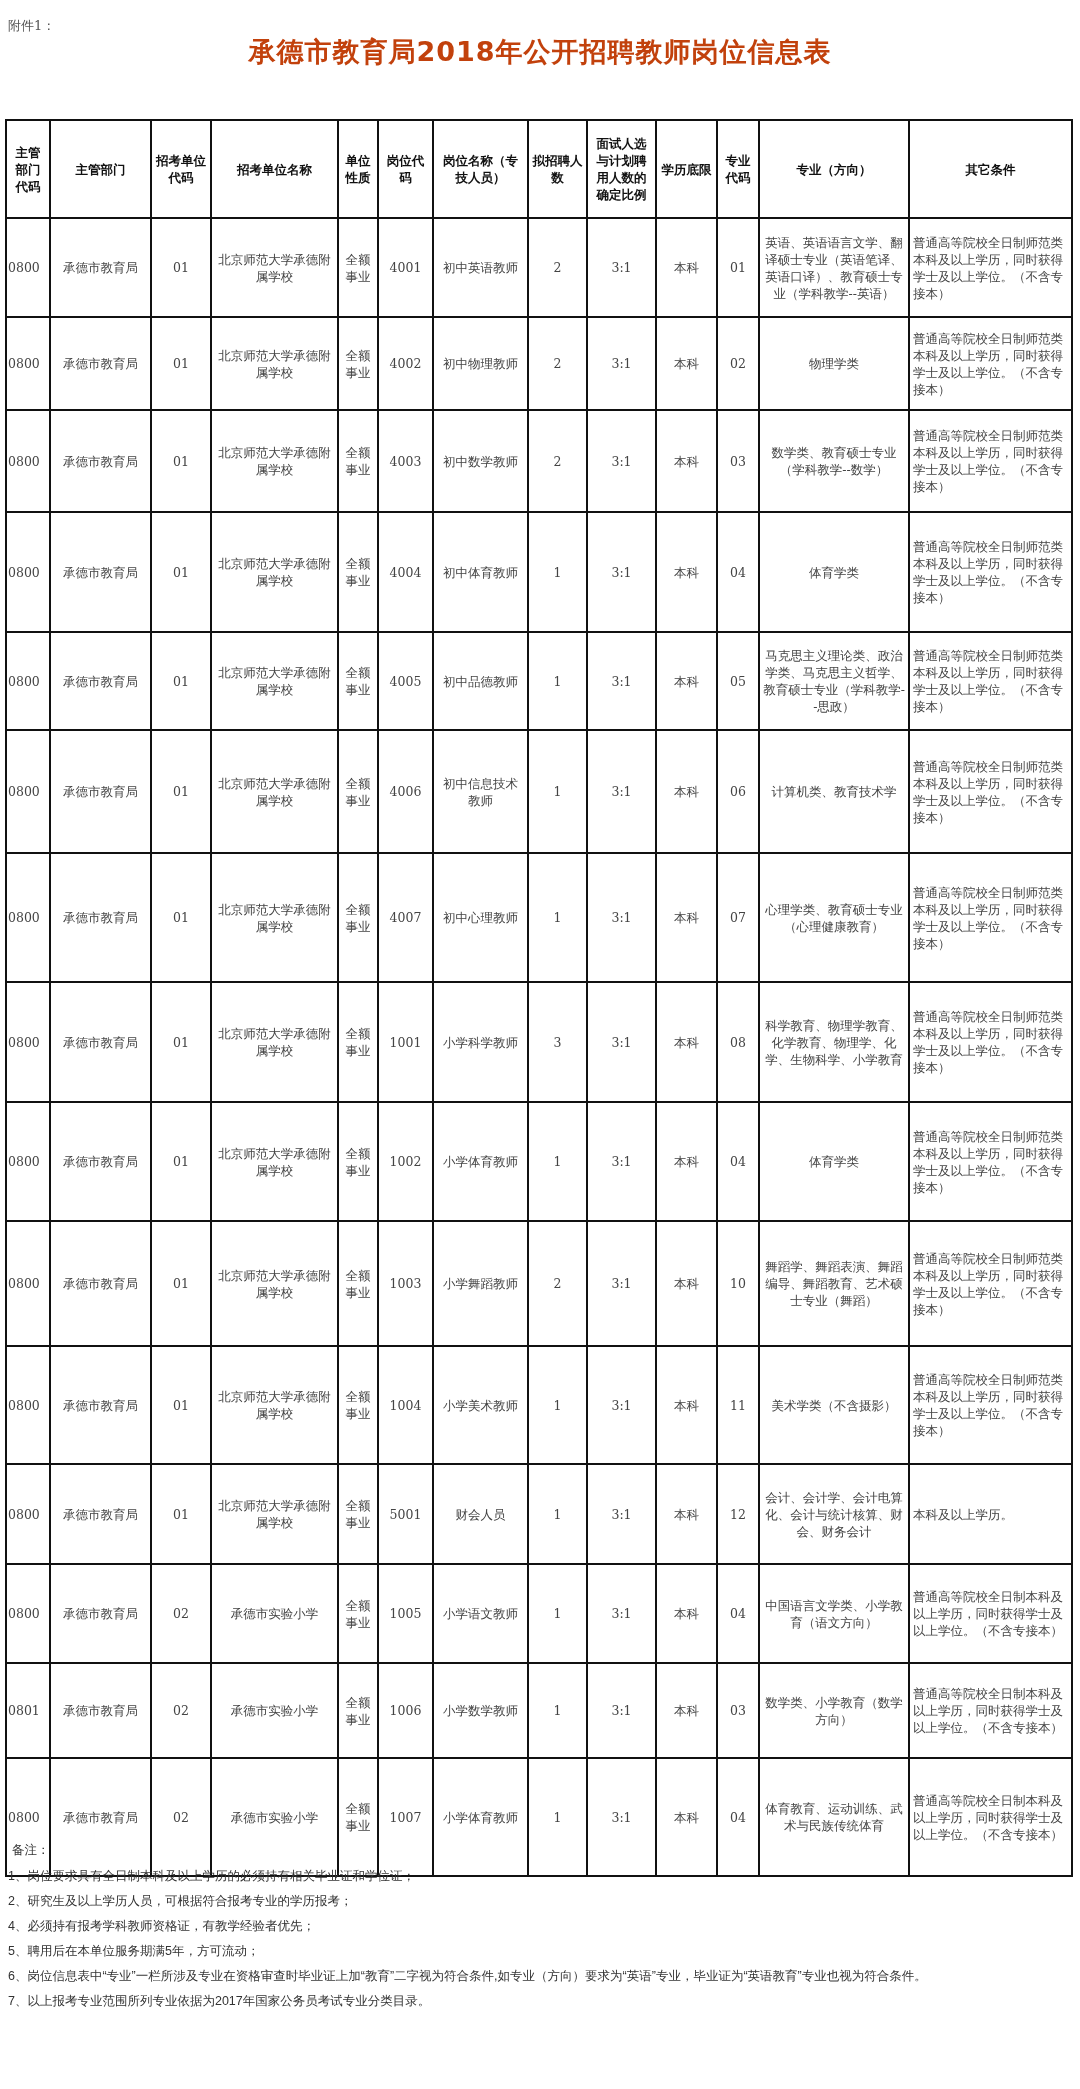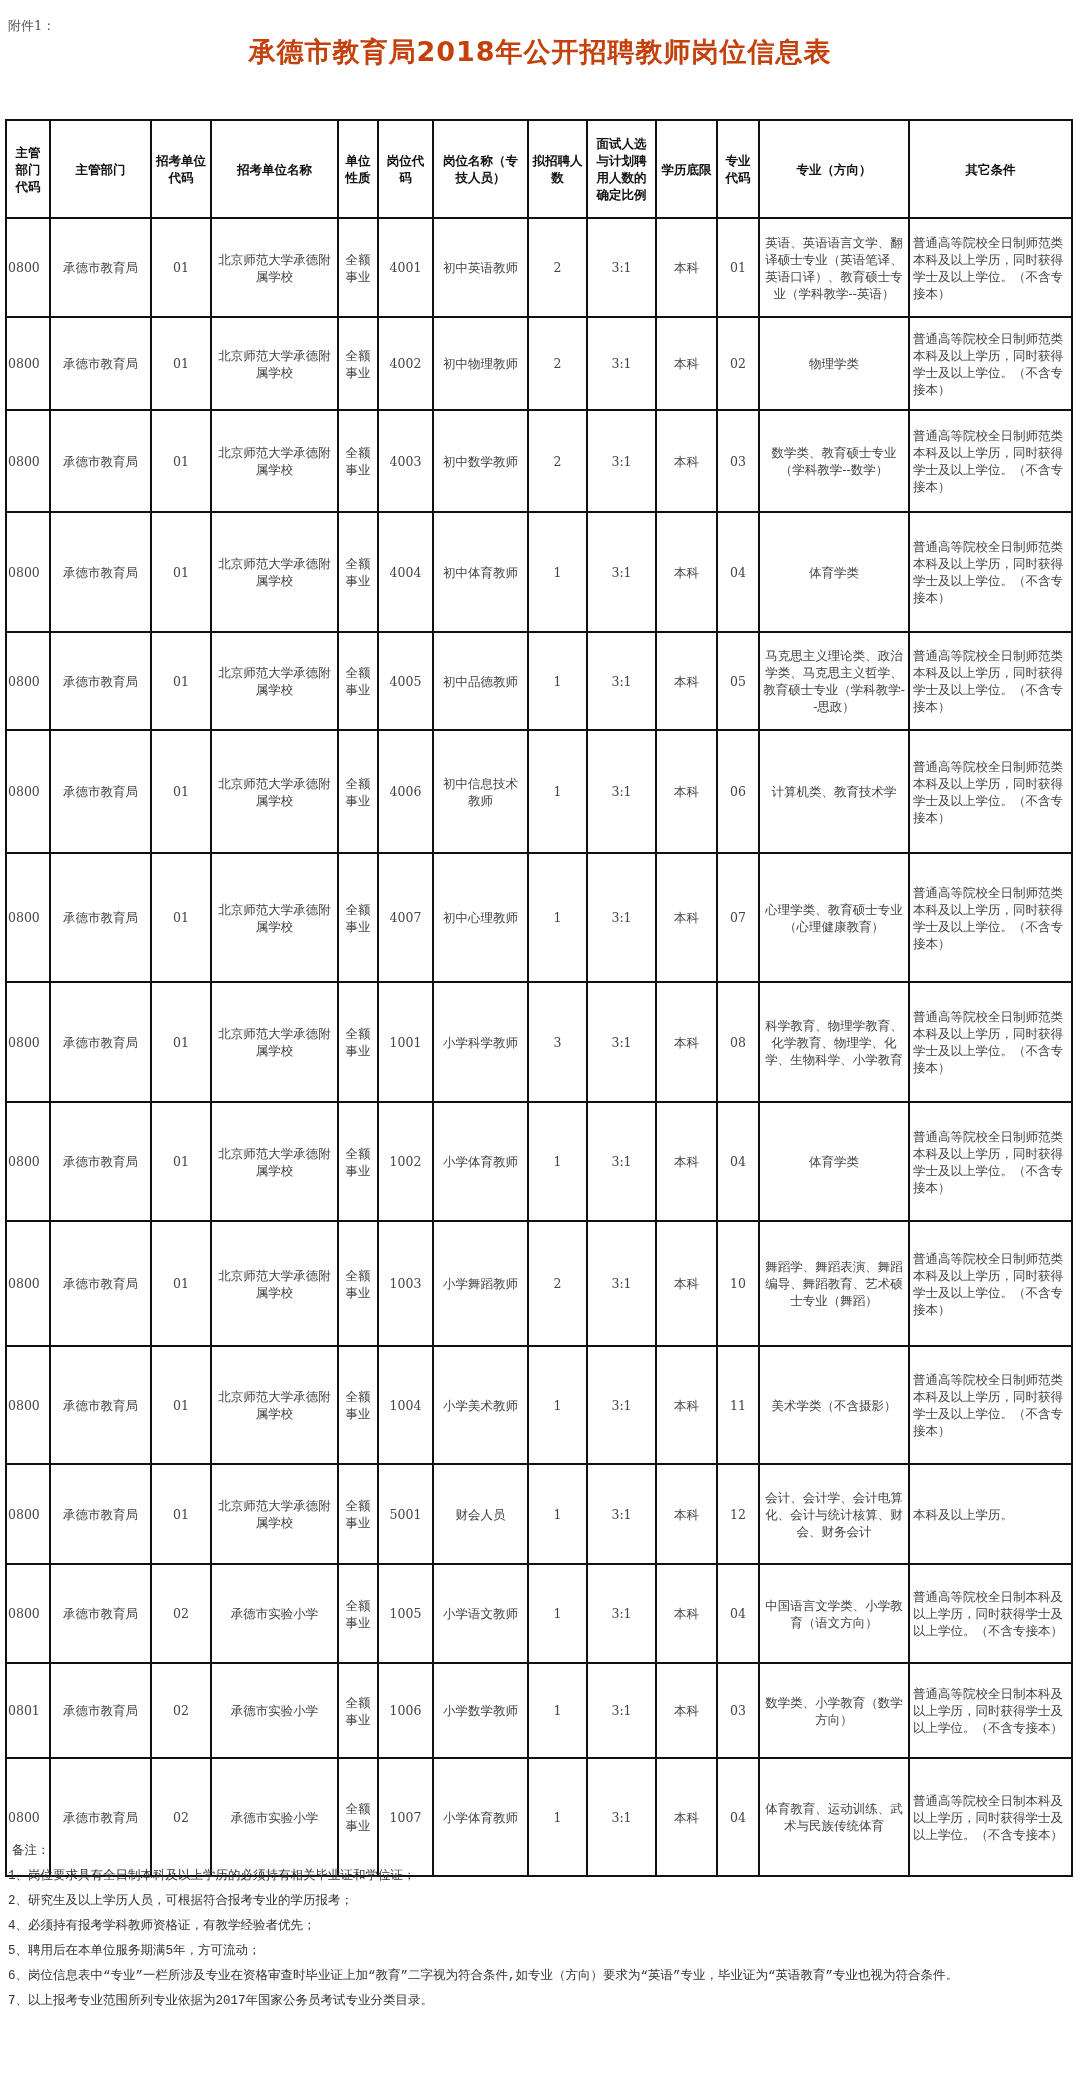--- a/index.html
+++ b/index.html
@@ -12,21 +12,21 @@
   .title b { font-weight:bold; }
   table.grid { position:absolute; left:5px; top:90px; border-collapse:collapse;
                table-layout:fixed; width:1066px;margin-top:29px; }
   table.grid td, table.grid th { border:2px solid #111; padding:0 3px; text-align:center;
                vertical-align:middle; font-size:12.5px; line-height:17px; color:#444; overflow:hidden; }
   table.grid th { font-family:"DejaVu Sans","Liberation Sans",sans-serif; font-weight:bold;
                   color:#111; font-size:12.5px; line-height:17px; height:96px; }
   table.grid td.left { text-align:left; }
   table.grid td.code { padding:12px 1px; text-align:left; }
   .notes { position:absolute; left:8px; top:1842px; width:1065px;
-           font-family:Liberation Mono, monospace; font-size:12.5px; color:#333; }
+           font-family:Liberation Sans, sans-serif; font-size:12.5px; color:#333; }
   .notes .n-head { margin:0 0 9px 4px; }
   .notes .n-line { margin:0 0 8px 0; line-height:17px; }
 </style>
 </head>
 <body>
 
 <div class="attachment">附件1：</div>
 <div class="title"><b>承德市教育局2018年公开招聘教师岗位信息表</b></div>
 
 <table class="grid">

